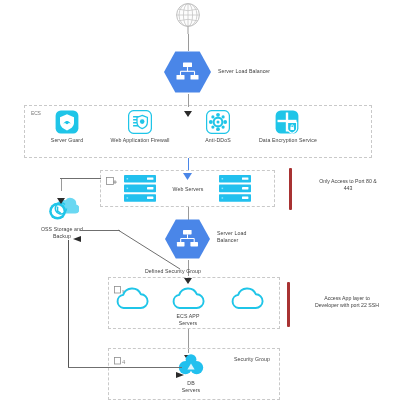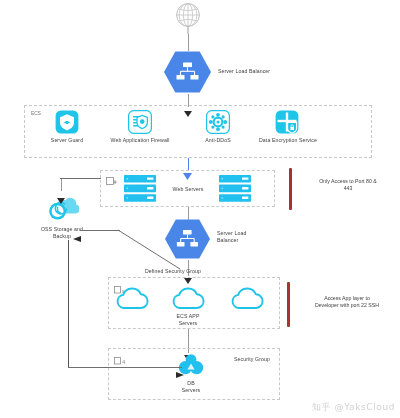--- a/index.html
+++ b/index.html
@@ -334,15 +334,14 @@
   <div class="lbl abs" style="left:222px;top:356px;width:60px;">Security Group</div>
 
   <div class="vline-d" style="left:68px;top:240px;height:128px;"></div>
   <div class="hline" style="left:68px;top:367px;width:114px;"></div>
   <div class="abs" style="left:176px;top:364px;width:8px;height:6px;">
     <svg width="8" height="6" viewBox="0 0 8 6">
         <path d="M8 3 L0 0 L0 6 Z" fill="#2b2b2b"></path>
       </svg>
   </div>
 
-  <div class="wm">知乎 @YaksCloud</div>
 
 </div>
 
 </body></html>

